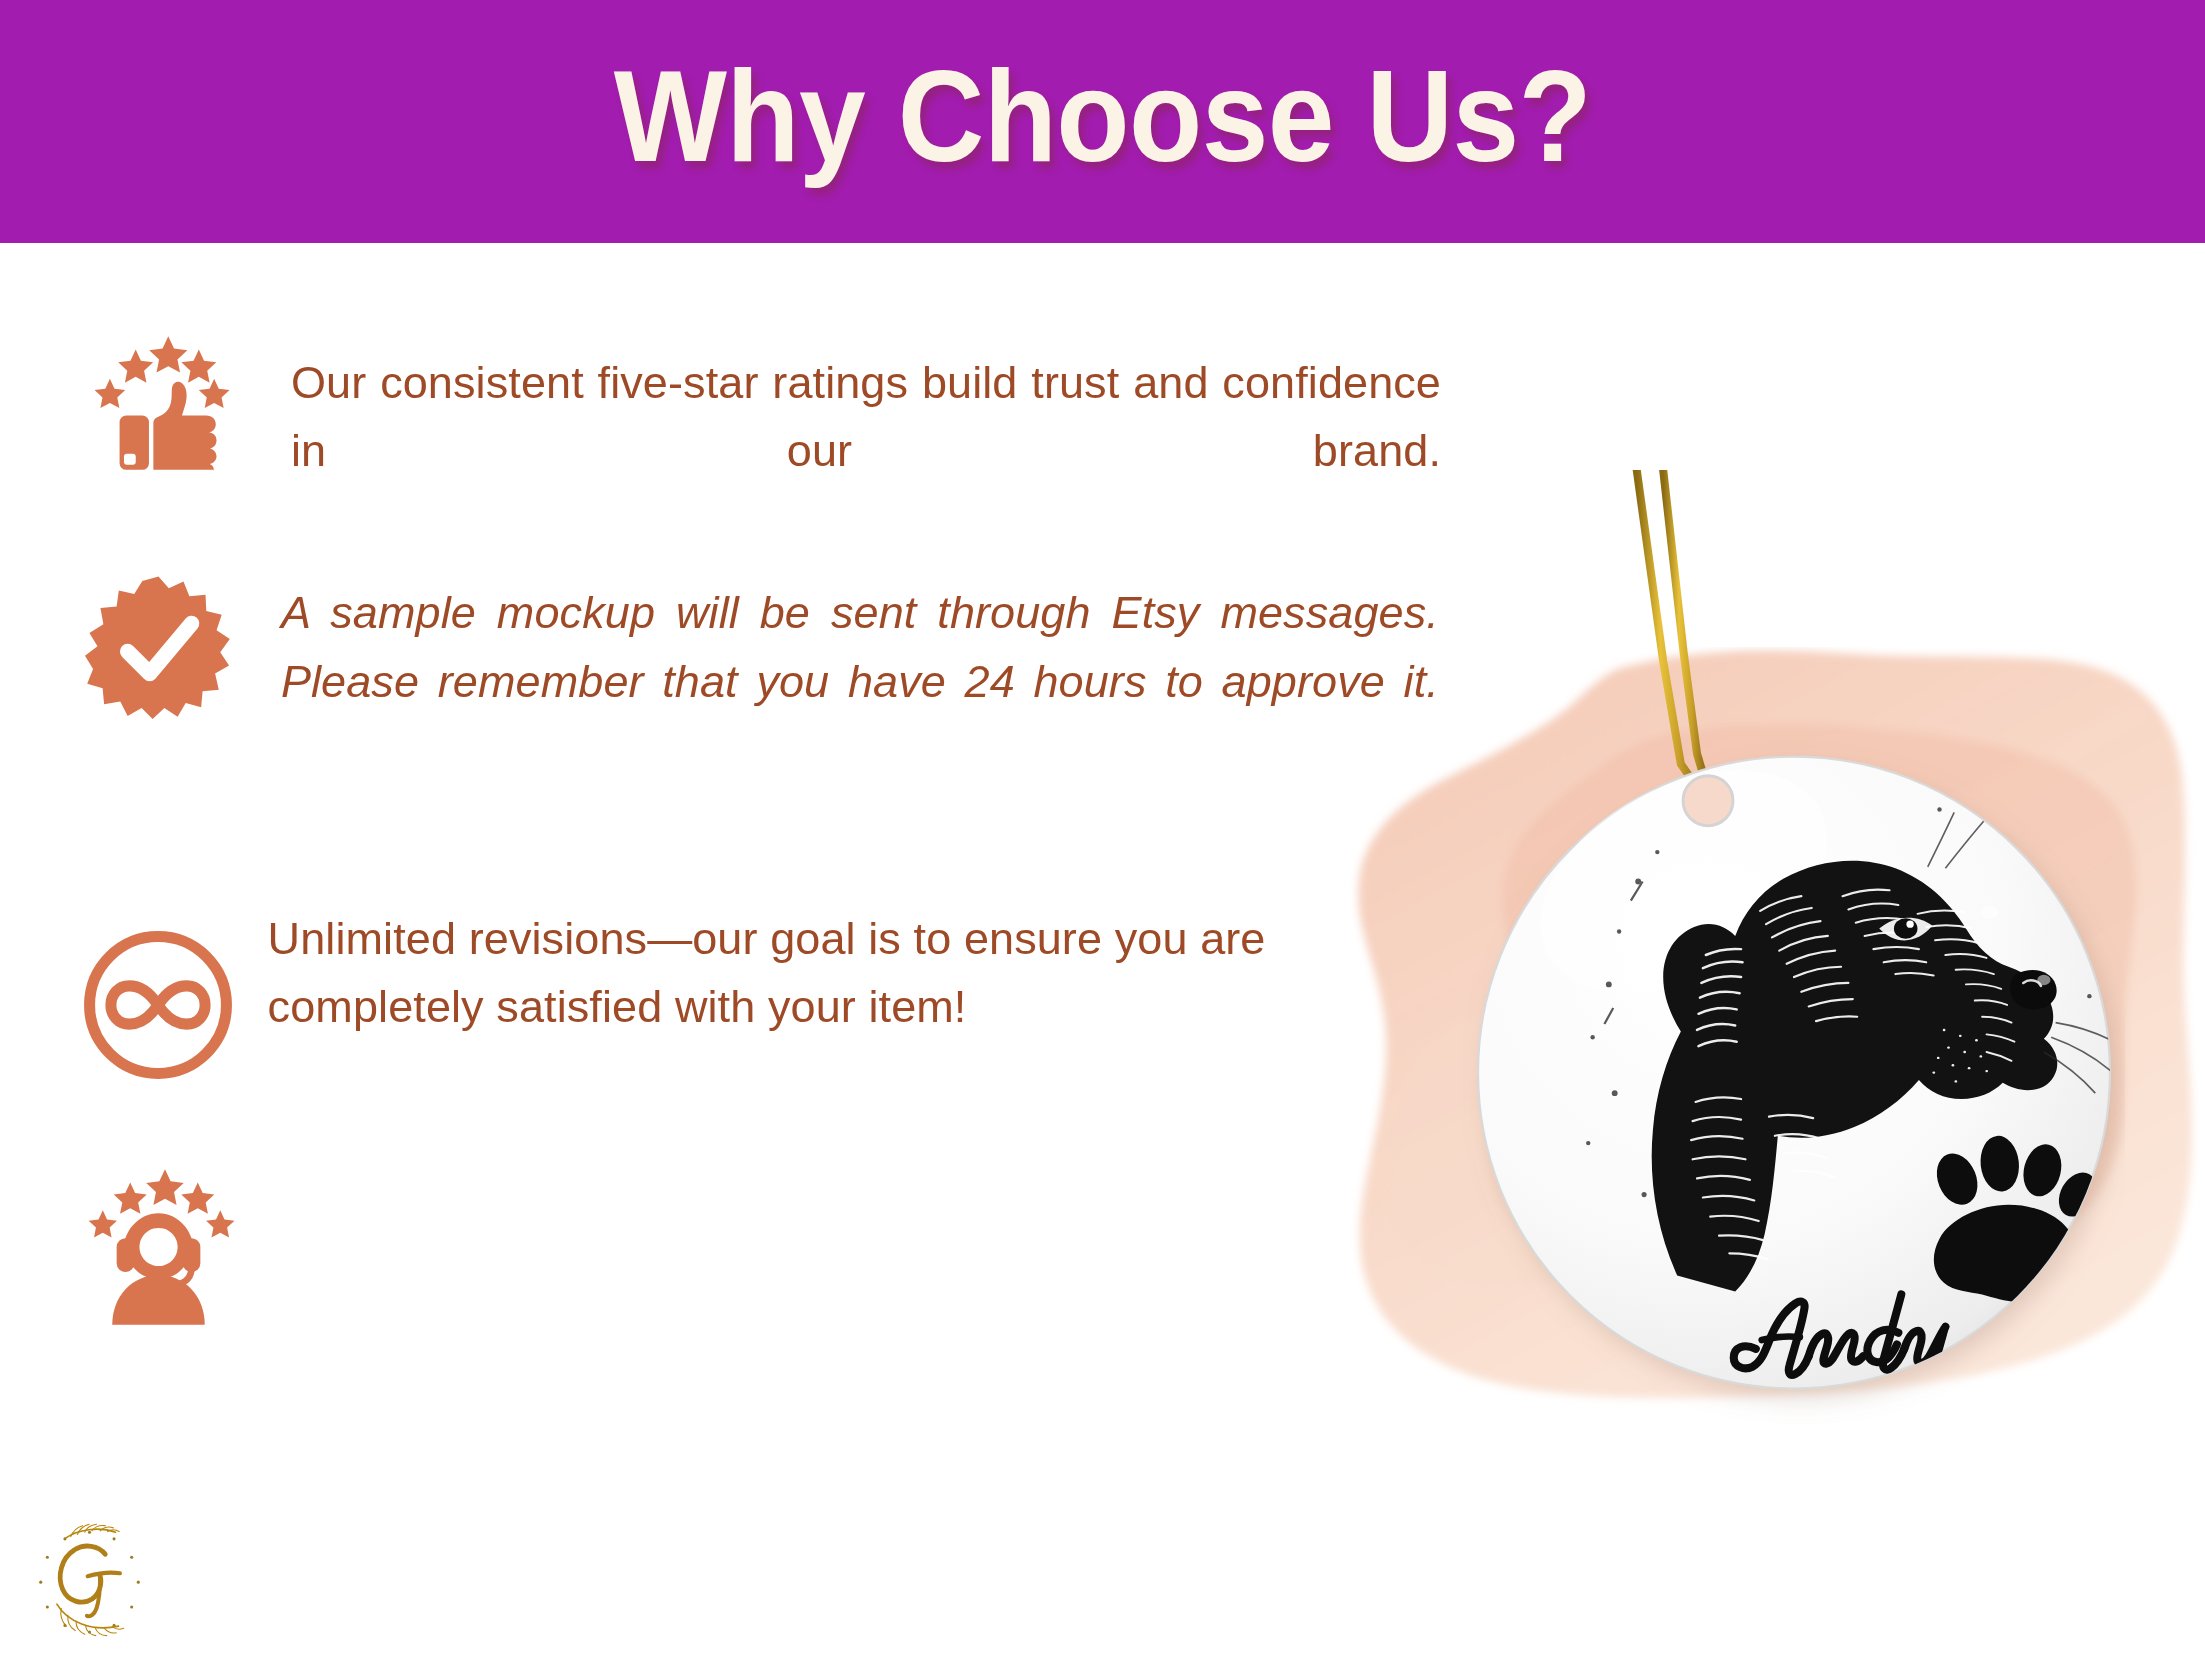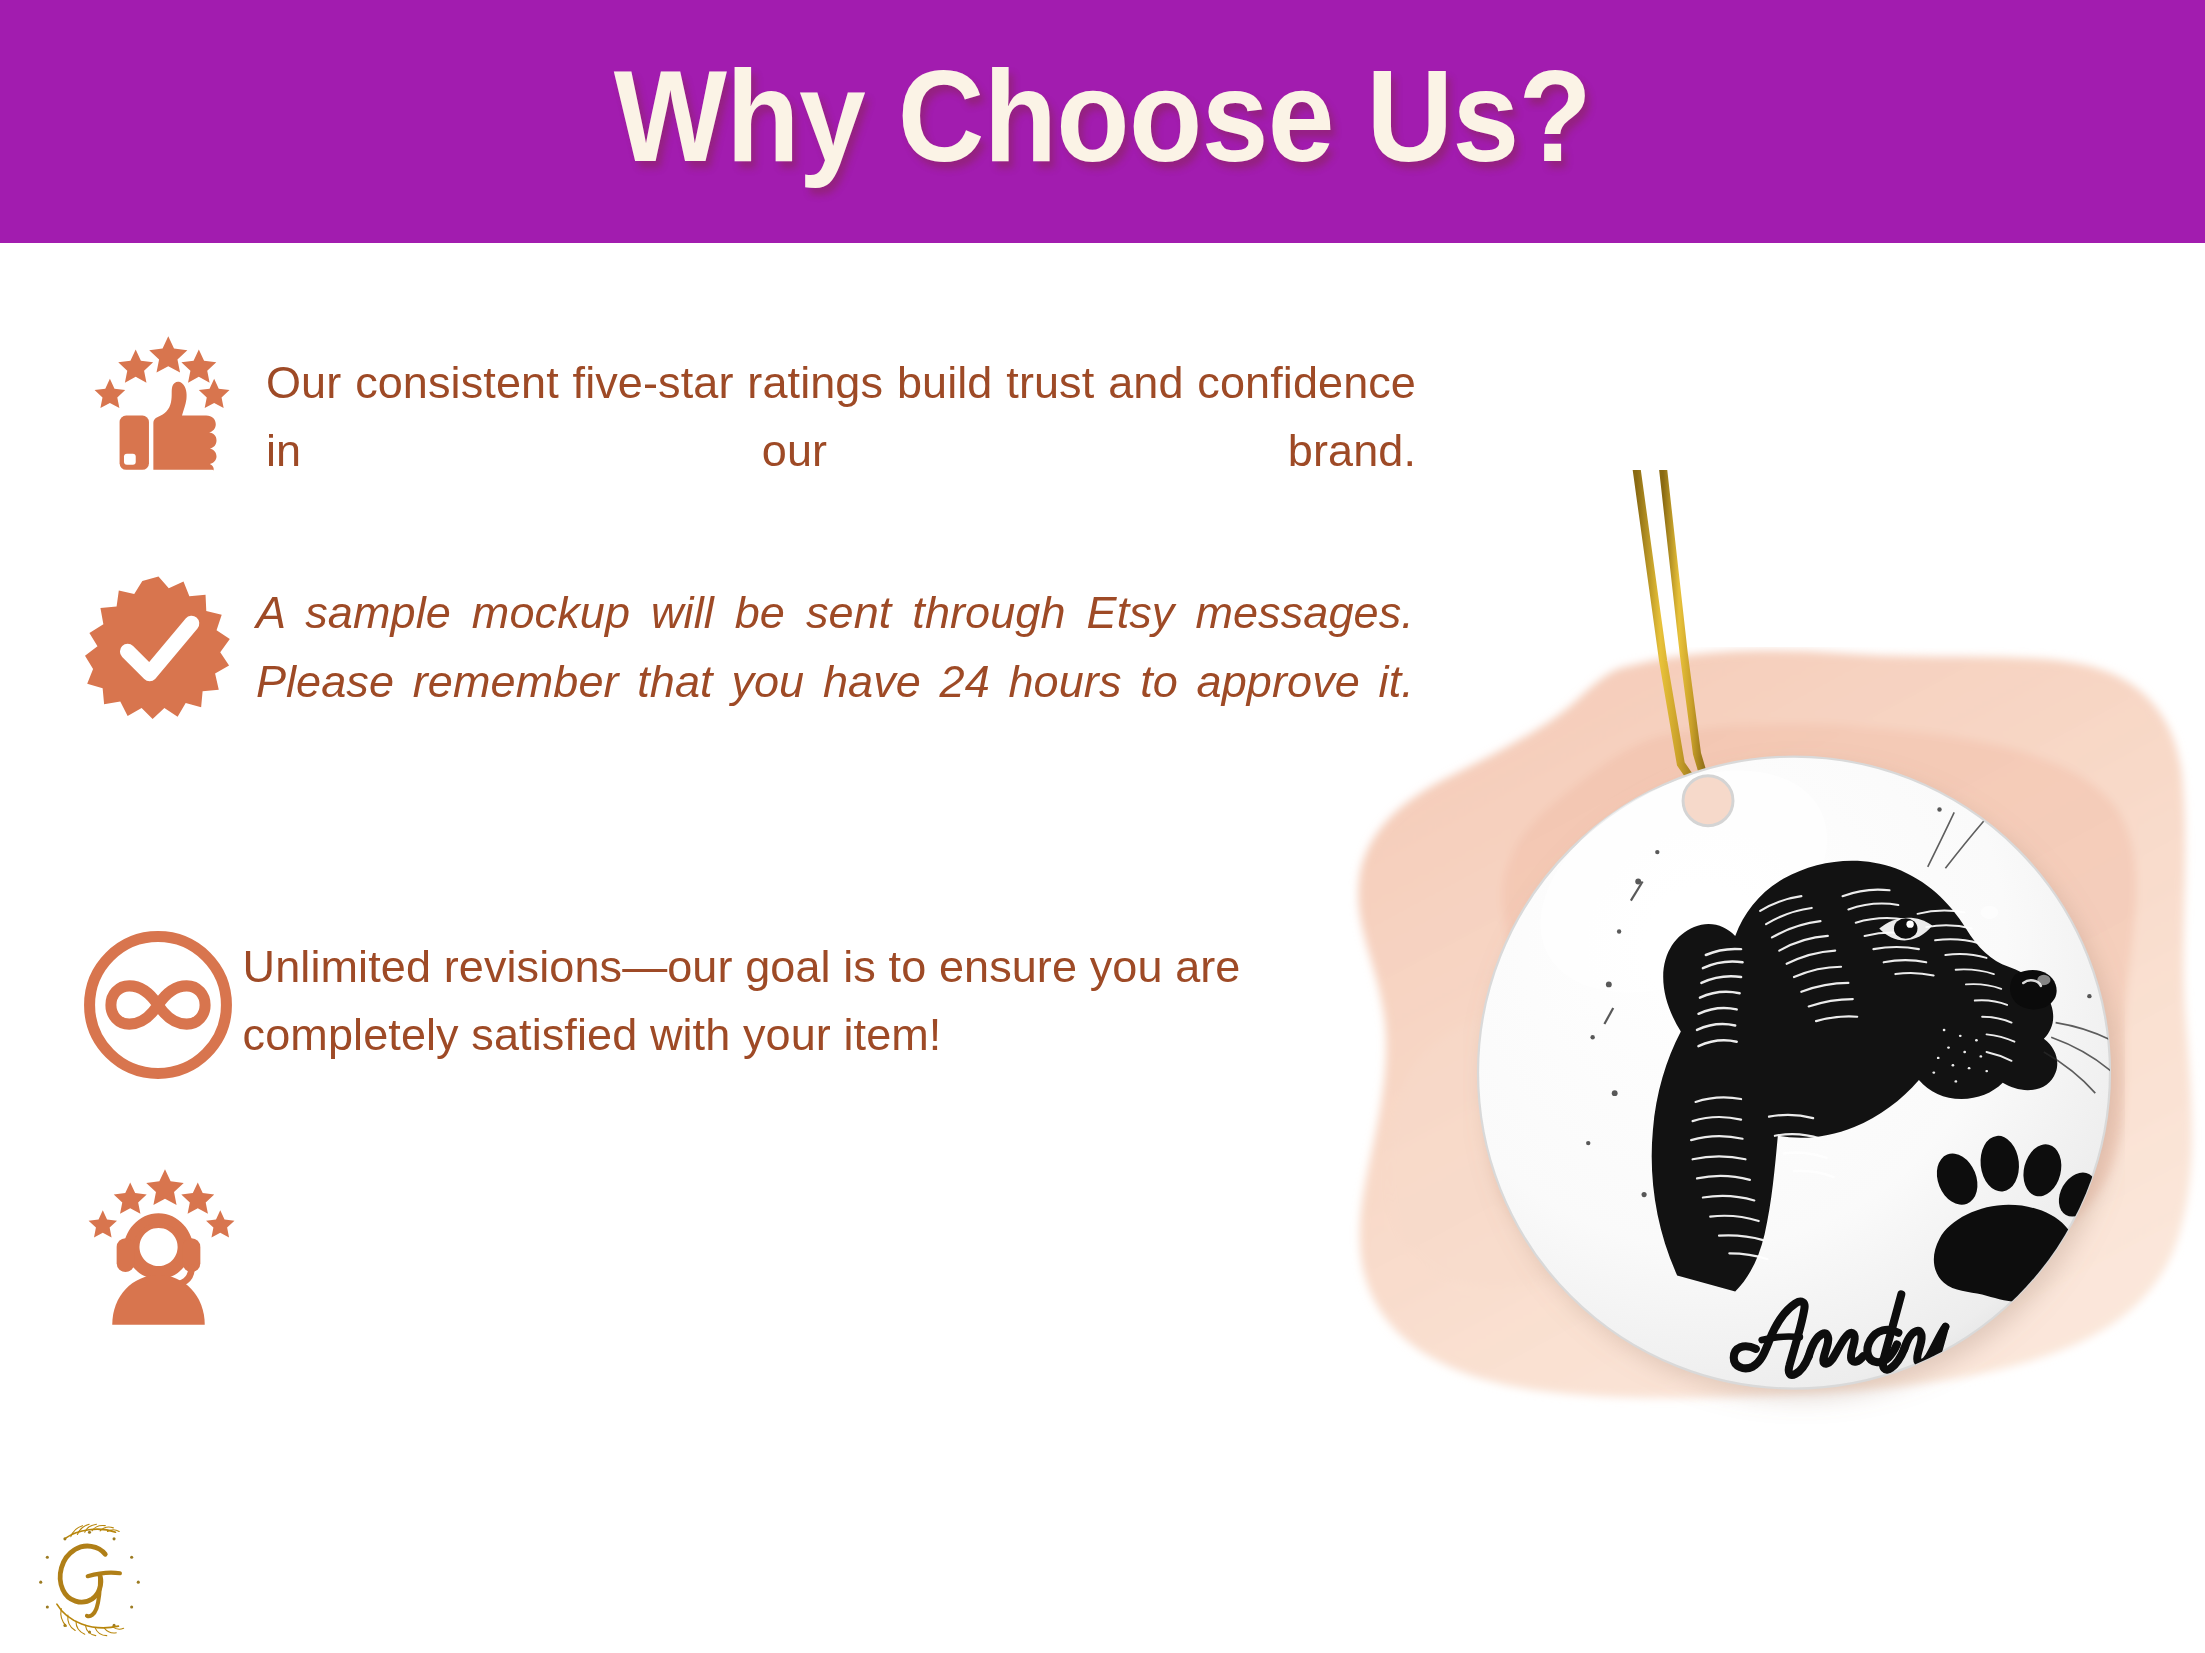--- a/index.html
+++ b/index.html
@@ -58,24 +58,25 @@
     position: absolute;
     left: 0;
     top: 243px;
     width: 1514px;
   }
   .feature-row {
     display: flex;
     align-items: flex-start;
     position: absolute;
     left: 66px;
+    gap: 25px;
   }
   .feature-row.r1 { top: 90px; }
   .feature-row.r2 { top: 332px; font-style: italic; }
-  .feature-row.r3 { top: 684px; }
+  .feature-row.r3 { top: 656px; align-items: center; }
   .feature-row.r4 { top: 926px; }
 
   .feature-icon {
     width: 184px;
     flex: 0 0 184px;
     display: flex;
     align-items: flex-start;
     justify-content: center;
   }
   .feature-icon svg { display: block; }

